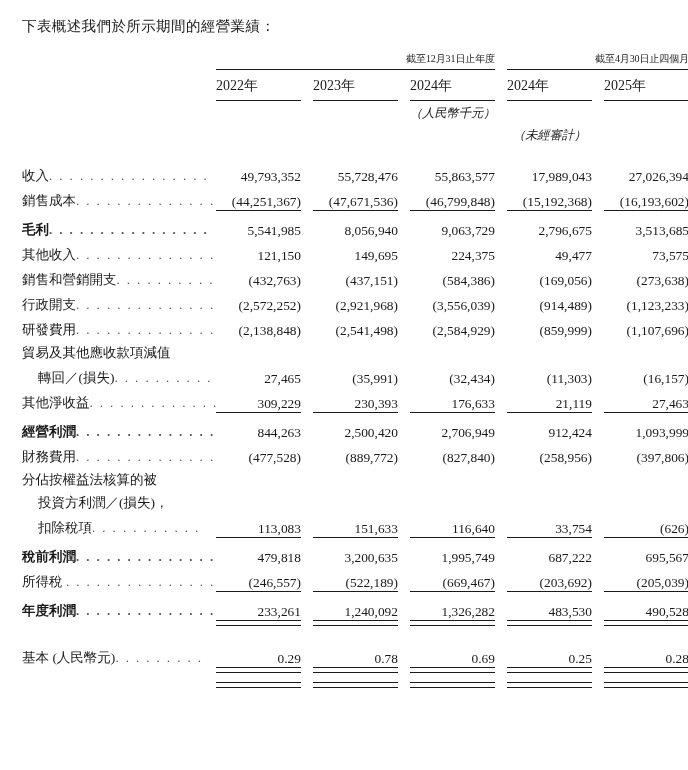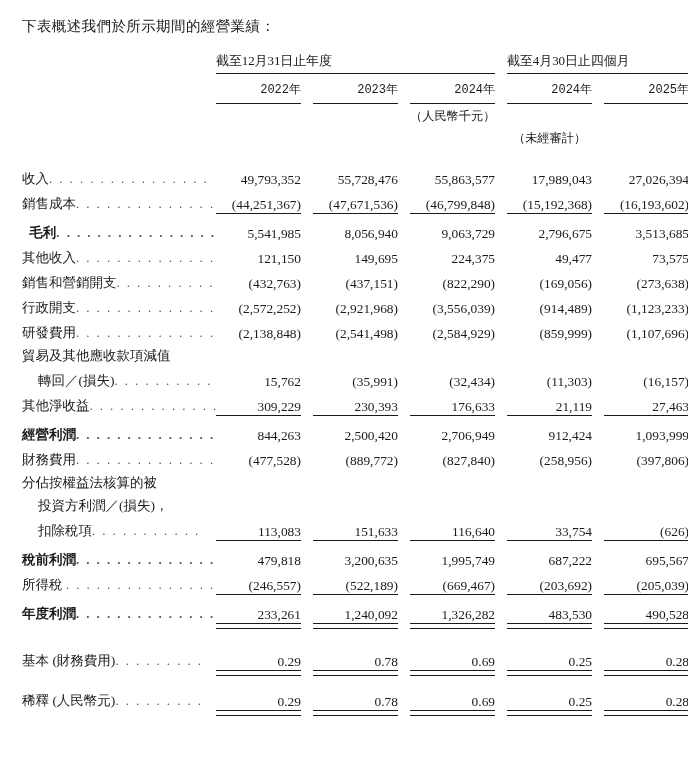--- a/index.html
+++ b/index.html
@@ -51,76 +51,76 @@
 
   table.fin td, table.fin th {
     padding: 0;
     margin: 0;
     vertical-align: bottom;
     font-weight: normal;
   }
 
   
   .grp {
-    text-align: left;
-    font-size: 13px;
+    text-align: right;
+    font-size: 10px;
     font-weight: bold;
     padding-bottom: 3px !important;
     white-space: nowrap;
     letter-spacing: -0.1px;
   }
   .grp-rule {
     height: 1px;
     padding: 0 !important;
   }
   .grp-rule > div {
     height: 1px;
     background: #1a1a1a;
     width: 100%;
   }
 
   
   .yr {
-    text-align: right;
+    text-align: left;
     font-weight: bold;
-    font-size: 12px;
+    font-size: 14px;
     padding-top: 7px !important;
     padding-bottom: 5px !important;
     white-space: nowrap;
-    font-family: Liberation Mono, monospace;
   }
   .yr-rule {
     height: 1px;
     padding: 0 !important;
   }
   .yr-rule > div {
     height: 1px;
     background: #1a1a1a;
     width: 100%;
   }
 
   
   .note {
     text-align: center;
+    font-style: italic;
     font-size: 12.2px;
     white-space: nowrap;
     font-family: "Liberation Serif", "DejaVu Serif", serif;
   }
   .note-rmb  { padding-top: 4px !important; }
   .note-unaud{ padding-top: 4px !important; }
 
   
   .lbl {
     text-align: left;
     padding-left: 22px !important;
     white-space: nowrap;
     font-size: 13.5px;
     overflow: hidden;
   }
-  .lbl.bold { font-weight: bold; text-align: right; }
+  .lbl.bold { font-weight: bold; }
   .lbl .ind1 { padding-left: 16px; display: inline-block; }
 
   .dots {
     color: #555;
     letter-spacing: 1.9px;
     font-size: 13px;
   }
 
   .num {
     text-align: right;
@@ -332,21 +332,21 @@
           <td></td>
       <td class="num">73,575</td>
     </tr>
 
     <tr class="r">
       <td class="lbl"><span>銷售和營銷開支</span><span class="dots">. . . . . . . . . .</span></td>
       <td class="num">(432,763)</td>
           <td></td>
       <td class="num">(437,151)</td>
           <td></td>
-      <td class="num">(822,290)</td>
+      <td class="num">(584,386)</td>
           <td></td>
       <td class="num">(169,056)</td>
           <td></td>
       <td class="num">(273,638)</td>
     </tr>
 
     <tr class="r">
       <td class="lbl"><span>行政開支</span><span class="dots">. . . . . . . . . . . . . . .</span></td>
       <td class="num">(2,572,252)</td>
           <td></td>
@@ -380,21 +380,21 @@
           <td></td>
       <td></td>
           <td></td>
       <td></td>
           <td></td>
       <td></td>
     </tr>
 
     <tr class="r">
       <td class="lbl"><span class="ind1">轉回／(損失)</span><span class="dots">. . . . . . . . . .</span></td>
-      <td class="num">15,762</td>
+      <td class="num">27,465</td>
           <td></td>
       <td class="num">(35,991)</td>
           <td></td>
       <td class="num">(32,434)</td>
           <td></td>
       <td class="num">(11,303)</td>
           <td></td>
       <td class="num">(16,157)</td>
     </tr>
 
@@ -606,21 +606,21 @@
             <div class="rl dbl"></div>
           </td>
     </tr>
 
     <tr class="spacer-md">
       <td colspan="10"></td>
     </tr>
 
 
     <tr class="r">
-      <td class="lbl"><span>基本 (財務費用)</span><span class="dots">. . . . . . . . .</span></td>
+      <td class="lbl"><span>基本 (人民幣元)</span><span class="dots">. . . . . . . . .</span></td>
       <td class="num">0.29</td>
           <td></td>
       <td class="num">0.78</td>
           <td></td>
       <td class="num">0.69</td>
           <td></td>
       <td class="num">0.25</td>
           <td></td>
       <td class="num">0.28</td>
     </tr>
@@ -645,32 +645,20 @@
           <td></td>
       <td>
             <div class="rl dbl"></div>
           </td>
     </tr>
 
     <tr class="spacer-sm">
       <td colspan="10"></td>
     </tr>
 
-    <tr class="r">
-      <td class="lbl"><span>稀釋 (人民幣元)</span><span class="dots">. . . . . . . . .</span></td>
-      <td class="num">0.29</td>
-          <td></td>
-      <td class="num">0.78</td>
-          <td></td>
-      <td class="num">0.69</td>
-          <td></td>
-      <td class="num">0.25</td>
-          <td></td>
-      <td class="num">0.28</td>
-    </tr>
 
     <tr class="rule-row">
       <td></td>
       <td>
             <div class="rl dbl"></div>
           </td>
           <td></td>
       <td>
             <div class="rl dbl"></div>
           </td>

